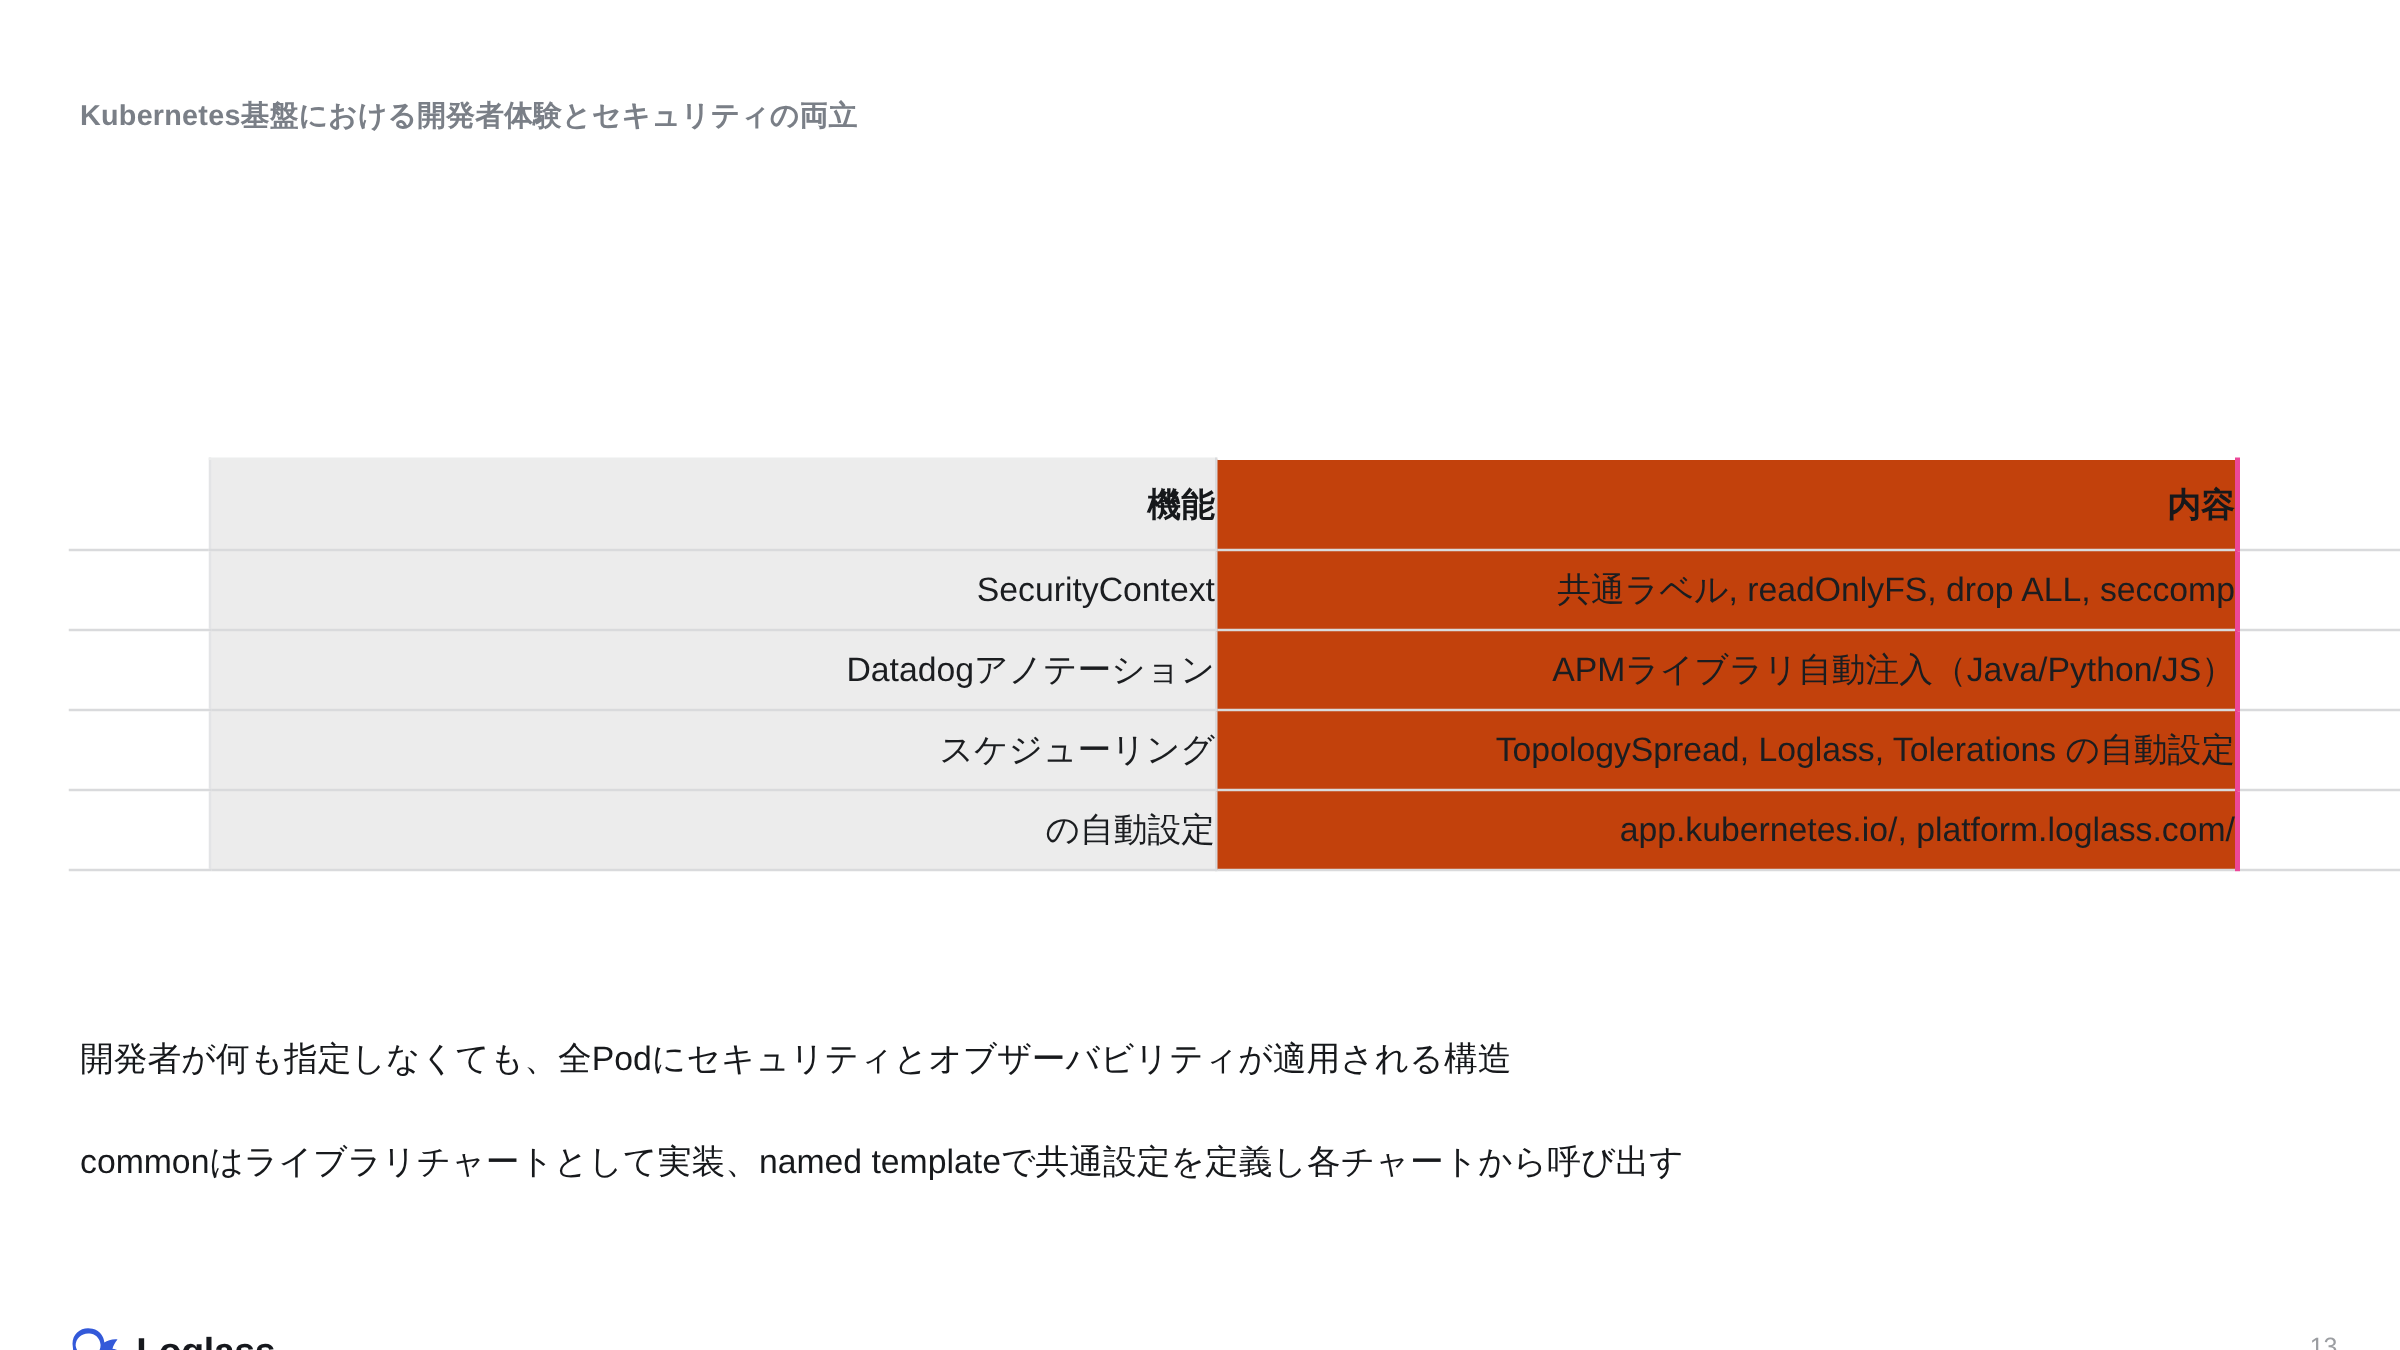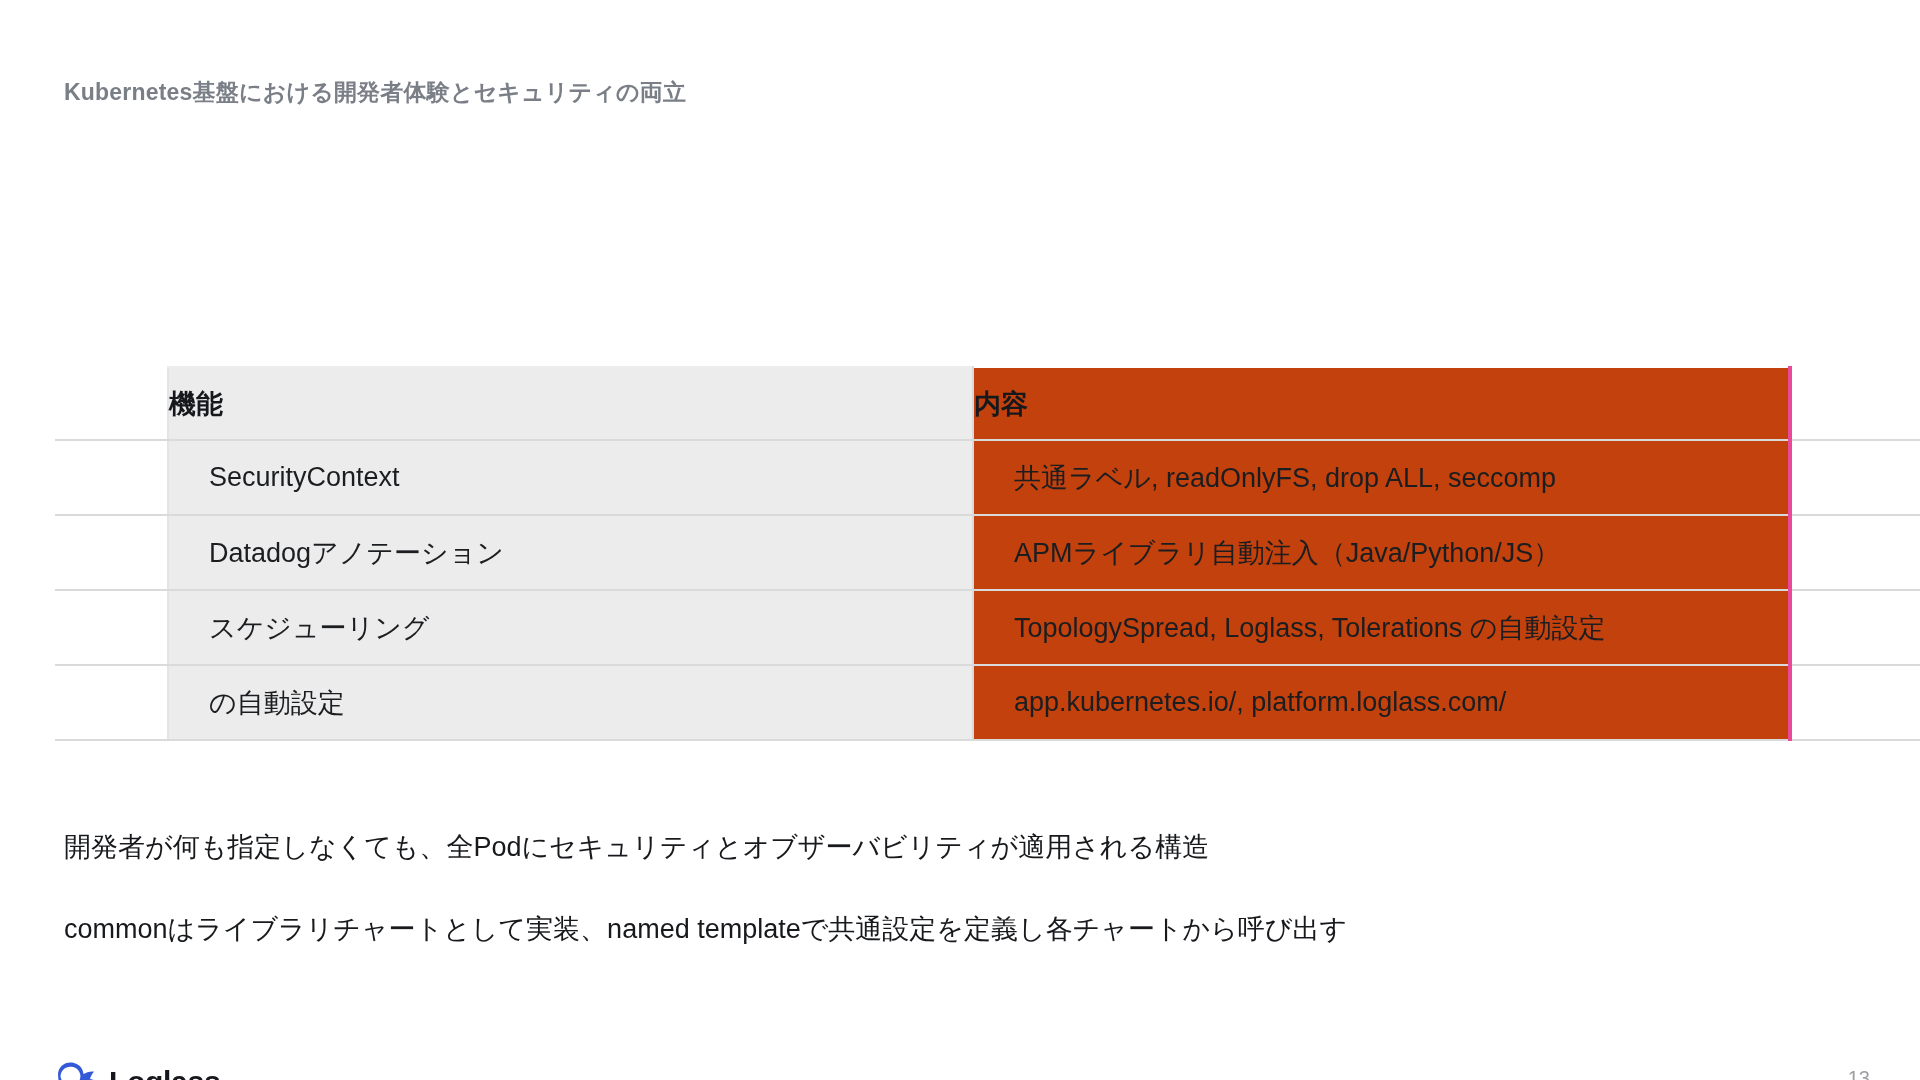--- a/index.html
+++ b/index.html
@@ -52,21 +52,21 @@
   table.feature-table col.c-pad-left  { width: 113px; }
   table.feature-table col.c-feature   { width: 805px; }
   table.feature-table col.c-detail    { width: 817px; }
   table.feature-table col.c-pad-right { width: 145px; }
 
   table.feature-table th,
   table.feature-table td {
     border-top: 2px solid #d9dadc;
     border-bottom: 2px solid #d9dadc;
     padding: 0;
-    text-align: left;
+    text-align: right;
     vertical-align: middle;
   }
   
   .cell-pad {
     background: transparent;
   }
   .cell-feature {
     background: #ececec;
     border-left: 2px solid #e3e4e6;
     border-right: 2px solid #d9dadc;
@@ -81,21 +81,21 @@
   tr.head .cell-feature,
   tr.head .cell-detail {
     border-top: 2px solid #eceded;
     height: 73px;
     font-size: 27px;
     font-weight: bold;
     color: #16181b;
   }
   tr.head .cell-detail { border-top-color: #ffffff; }
 
-  tr.body-row td { height: 75px; padding-left: 40px; }
+  tr.body-row td { height: 64px; padding-left: 40px; }
   tr.body-row .cell-feature,
   tr.body-row .cell-detail {
     font-size: 27px;
     font-weight: normal;
     color: #1b1d20;
   }
 
   
   .note {
     position: absolute;

